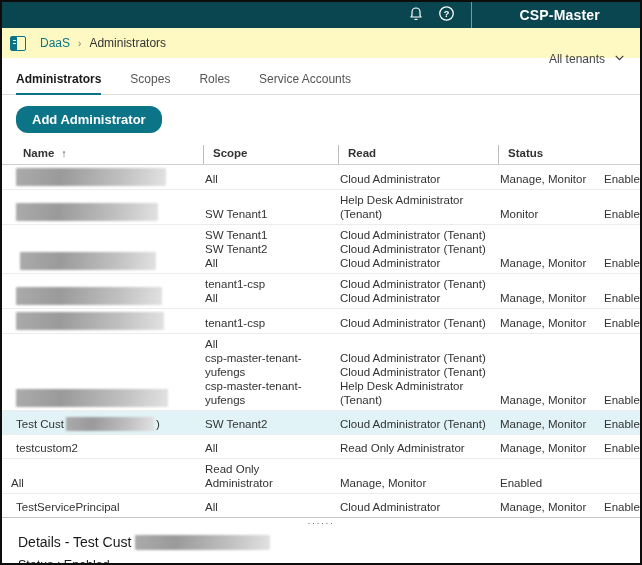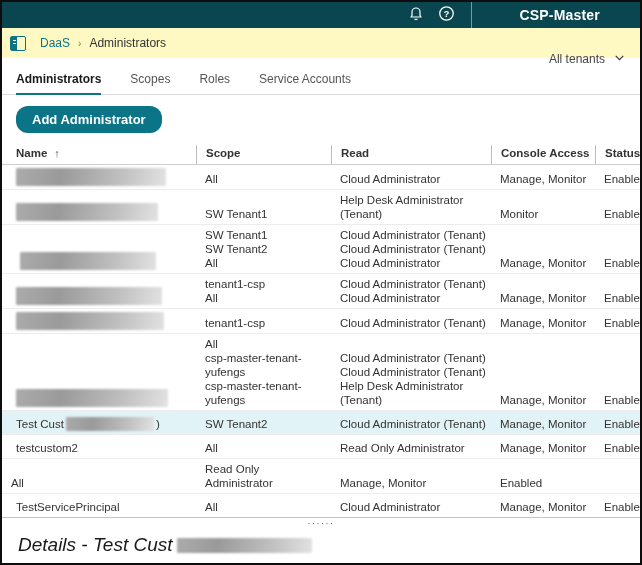--- a/index.html
+++ b/index.html
@@ -35,39 +35,39 @@
   .tab.active::after { content:""; position:absolute; left:0; right:0; bottom:-1px; height:2px; background:var(--accent,#0b7487); }
   
   .btn-row { padding:11px 0 12px 14px; }
   .btn {
     background:var(--accent,#0b7487); color:#fff; font-weight:bold; font-size:13px;
     border:none; border-radius:12px; padding:6px 16px; cursor:pointer; font-family:inherit;
   }
   
   .grid-cols { display:grid; grid-template-columns:194px 135px 160px 104px 1fr; }
   .thead { border-bottom:1px solid #cfcfcf; }
-  .thead .hcell { font-size:11.5px; font-weight:bold; color:#333; padding:2px 4px 5px 0; display:flex; align-items:center; }
+  .thead .hcell { font-size:11.5px; font-weight:bold; color:#333; padding:2px 4px 5px 0; display:flex; align-items:center;margin-left:7px; }
   .hcell.first { padding-left:14px; }
   .hcell.sep { border-left:1px solid #bdbdbd; padding-left:9px; }
   .sort-arrow { font-size:11px; color:#555; margin-left:7px; font-weight:normal; }
   .trow { border-bottom:1px solid #ececec; cursor:pointer; }
   .trow:last-child { border-bottom:1px solid #c4c4c4; }
   .trow.selected { background:var(--selected-bg,#e1f3f6); }
   .cell { font-size:11.5px; color:#333; padding:3px 4px 3px 0; display:flex; flex-direction:column; justify-content:flex-end; min-height:23px; line-height:14px; }
   .cell.first { padding-left:14px; }
   .cell.sub { padding-left:9px; }
   .redaction { height:18px; border-radius:1px; filter:blur(1.3px);
     background:linear-gradient(100deg,#ababab 0%,#9a9a9a 30%,#c0c0c0 70%,#e2e2e2 100%); }
   .name-inline { display:flex; align-items:center; gap:2px; }
   .name-inline .redaction { height:14px; }
   
   .handle-row { height:10px; display:flex; align-items:center; justify-content:center; }
   .drag-dots { font-size:9px; color:#555; letter-spacing:1.5px; line-height:6px; cursor:row-resize; }
   .details { padding-top:2px; }
-  .d-title { font-size:19px; color:#1a1a1a; padding:4px 0 0 16px; display:flex; align-items:center; gap:4px;font-style:italic; }
+  .d-title { font-size:14px; color:#1a1a1a; padding:4px 0 0 16px; display:flex; align-items:center; gap:4px; }
   .d-title .redaction { height:15px; width:135px; }
   .d-status { font-size:12.5px; color:#1a1a1a; padding:8px 0 10px 16px; }
 </style>
 </head>
 <body>
 
 <div class="page">
 
   <div class="topbar">
     <div class="icon-btn">
@@ -120,21 +120,20 @@
     <button class="btn">Add Administrator</button>
   </div>
 
   <div class="grid-cols thead">
     <div class="hcell first">
       <span>Name</span>
       <span class="sort-arrow">↑</span>
     </div>
     <div class="hcell sep">Scope</div>
     <div class="hcell sep">Read</div>
-    <div class="hcell sep">Console Access</div>
     <div class="hcell sep">Status</div>
   </div>
 
   <div id="tbody">
       <div class="grid-cols trow">
         <div class="cell first">
           <div class="redaction" style="width: 150px;"></div>
         </div>
         <div class="cell sub">
           <div>All</div>

